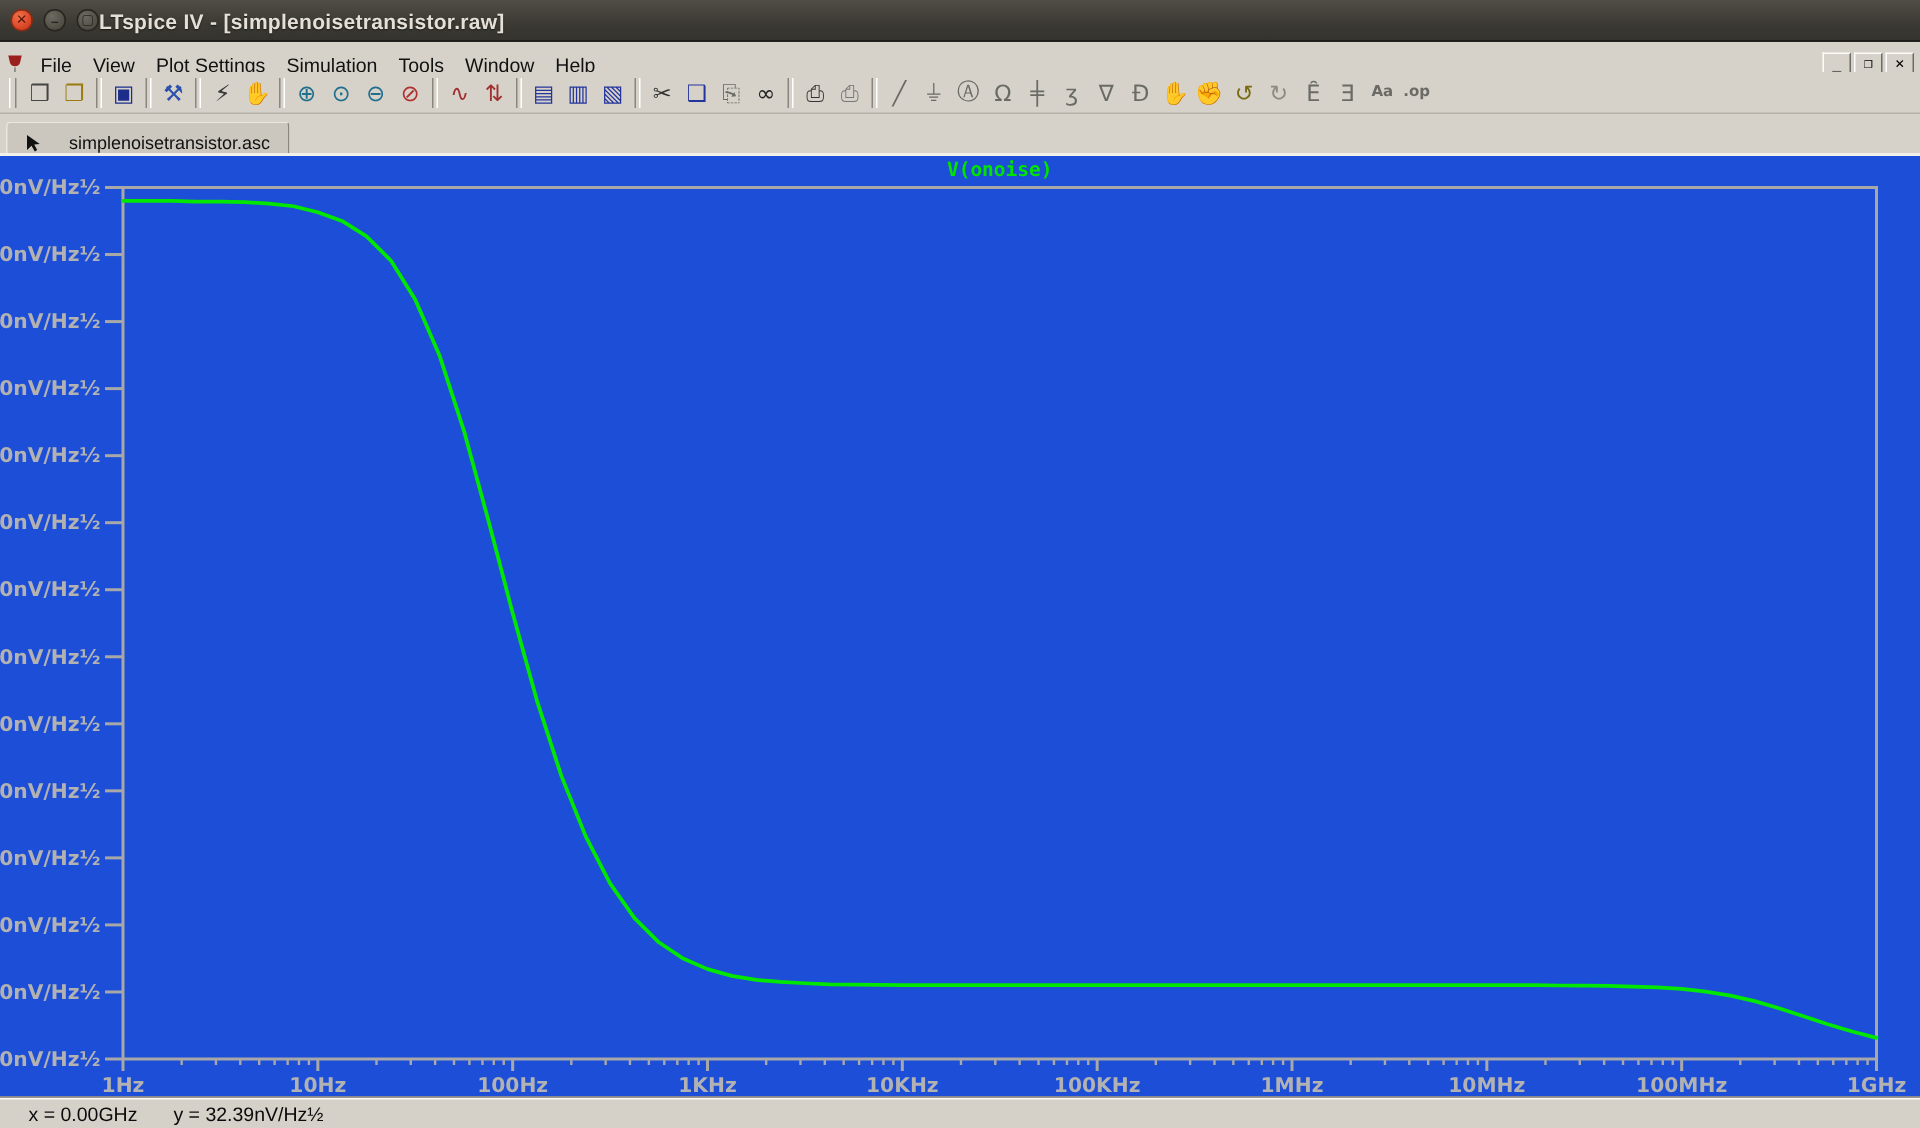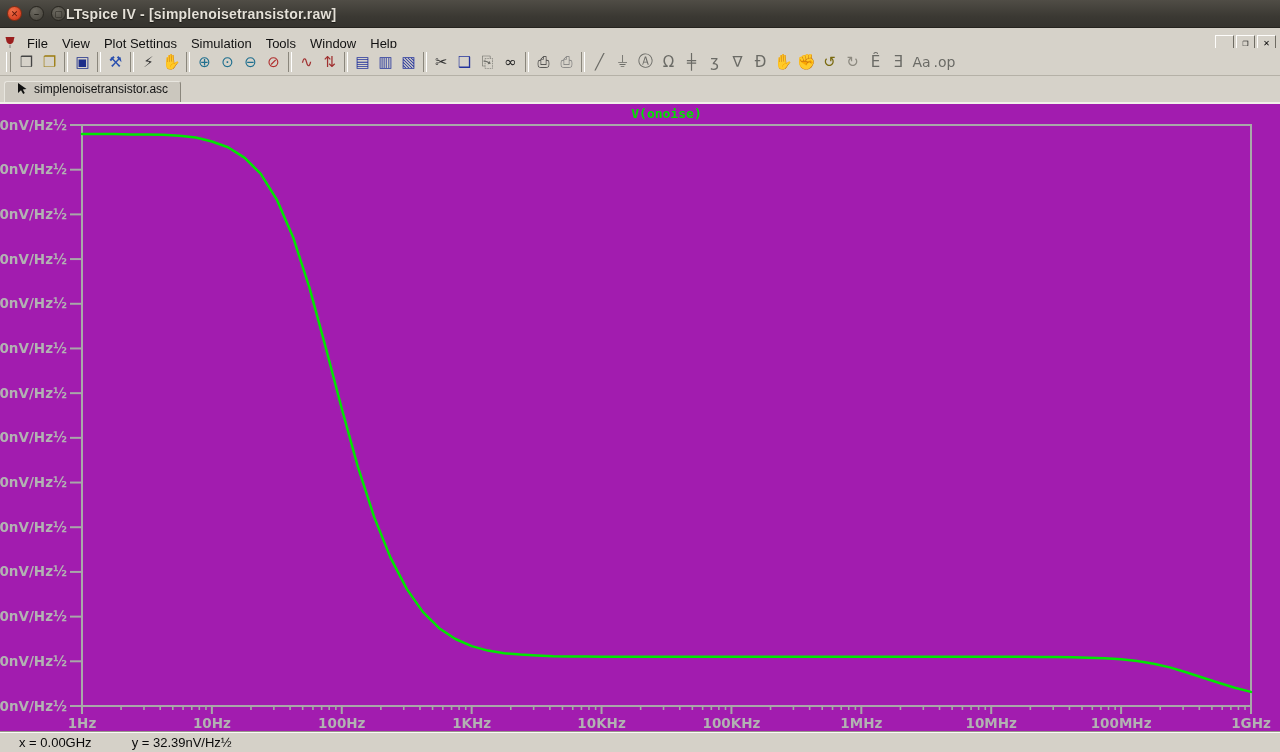--- a/index.html
+++ b/index.html
@@ -28,42 +28,42 @@
   .mdi-btn{width:17px;height:15px;background:#d6d2c9;border:1px solid;
     border-color:#fdfcfa #6f6c63 #6f6c63 #fdfcfa;font-size:10px;line-height:13px;
     text-align:center;color:#000;font-family:"DejaVu Sans Mono",monospace;}
   
   .toolbar{position:absolute;left:0;top:48px;width:1280px;height:28px;background:#d6d2c9;
     display:flex;align-items:center;box-sizing:border-box;border-bottom:1px solid #b5b1a7;
     padding-left:6px;}
   .tb-handle{width:3px;height:20px;border-left:1px solid #fff;border-right:1px solid #8a867c;margin-right:4px;}
   .tb-btn{width:23px;height:24px;display:flex;align-items:center;justify-content:center;
     font-size:15px;font-family:"DejaVu Sans",sans-serif;cursor:default;}
-  .tb-btn.small{font-size:14px;font-weight:normal;}
+  .tb-btn.small{font-size:10px;font-weight:bold;}
   .tb-sep{width:2px;height:20px;border-left:1px solid #8a867c;border-right:1px solid #fff;
     margin:0 3px;}
   
   .tabbar{position:absolute;left:0;top:76px;width:1280px;height:28px;background:#d6d2c9;
     box-sizing:border-box;border-bottom:2px solid #f2f0ea;}
-  .tab{position:absolute;bottom:0;height:23px;display:flex;align-items:flex-start;gap:6px;
+  .tab{position:absolute;bottom:0;height:23px;display:flex;align-items:flex-end;gap:18px;
     font-size:12px;color:#111;padding:0 12px;box-sizing:border-box;
     border:1px solid #8a867c;border-bottom:none;border-radius:3px 3px 0 0;}
   .tab.inactive{left:4px;background:#cbc7be;height:21px;
     border-top-color:#e8e6df;border-left-color:#e8e6df;}
   .tab.active{left:168px;background:#d6d2c9;height:24px;z-index:2;
     border-top-color:#fdfcfa;border-left-color:#fdfcfa;}
   
-  .client{position:absolute;left:0;top:104px;width:1280px;height:627px;background:#a21caf;}
+  .client{position:absolute;left:0;top:104px;width:1280px;height:627px;background:#1d4ed8;}
   .plot-title{position:absolute;left:82px;top:2px;width:1169px;text-align:center;
     color:#00e400;font-family:"DejaVu Sans Mono",monospace;font-weight:bold;font-size:13px;}
   
   .statusbar{position:absolute;left:0;top:731px;width:1280px;height:21px;background:#d5d1c8;
     box-sizing:border-box;border-top:1px solid #9a968c;box-shadow:inset 0 1px 0 #fbfaf7;
     display:flex;align-items:center;font-size:13px;color:#0a0a0a;padding-left:19px;}
-  .status-y{margin-left:40px;}
+  .status-y{margin-left:24px;}
 </style>
 </head>
 <body>
 
 <div class="window">
 
   <div class="titlebar">
     <div class="wbtn close">✕</div>
     <div class="wbtn min">–</div>
     <div class="wbtn max">▢</div>

